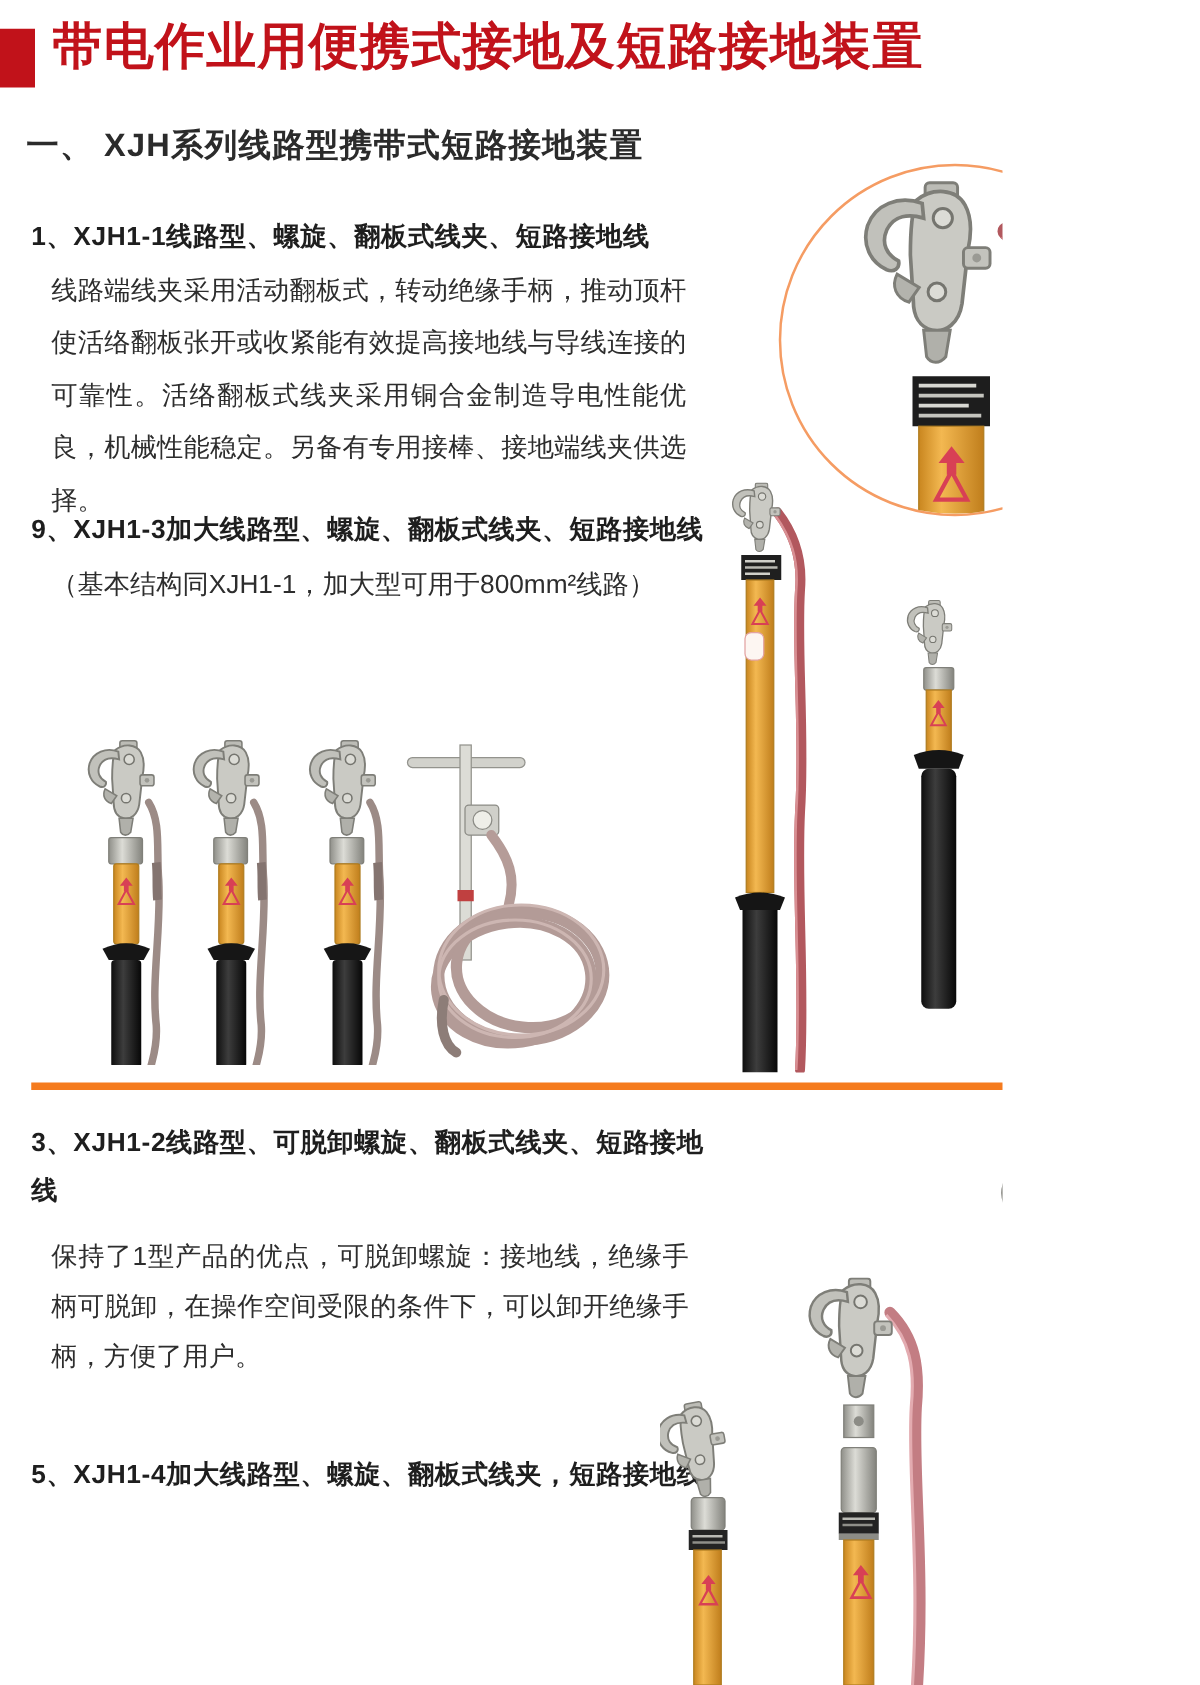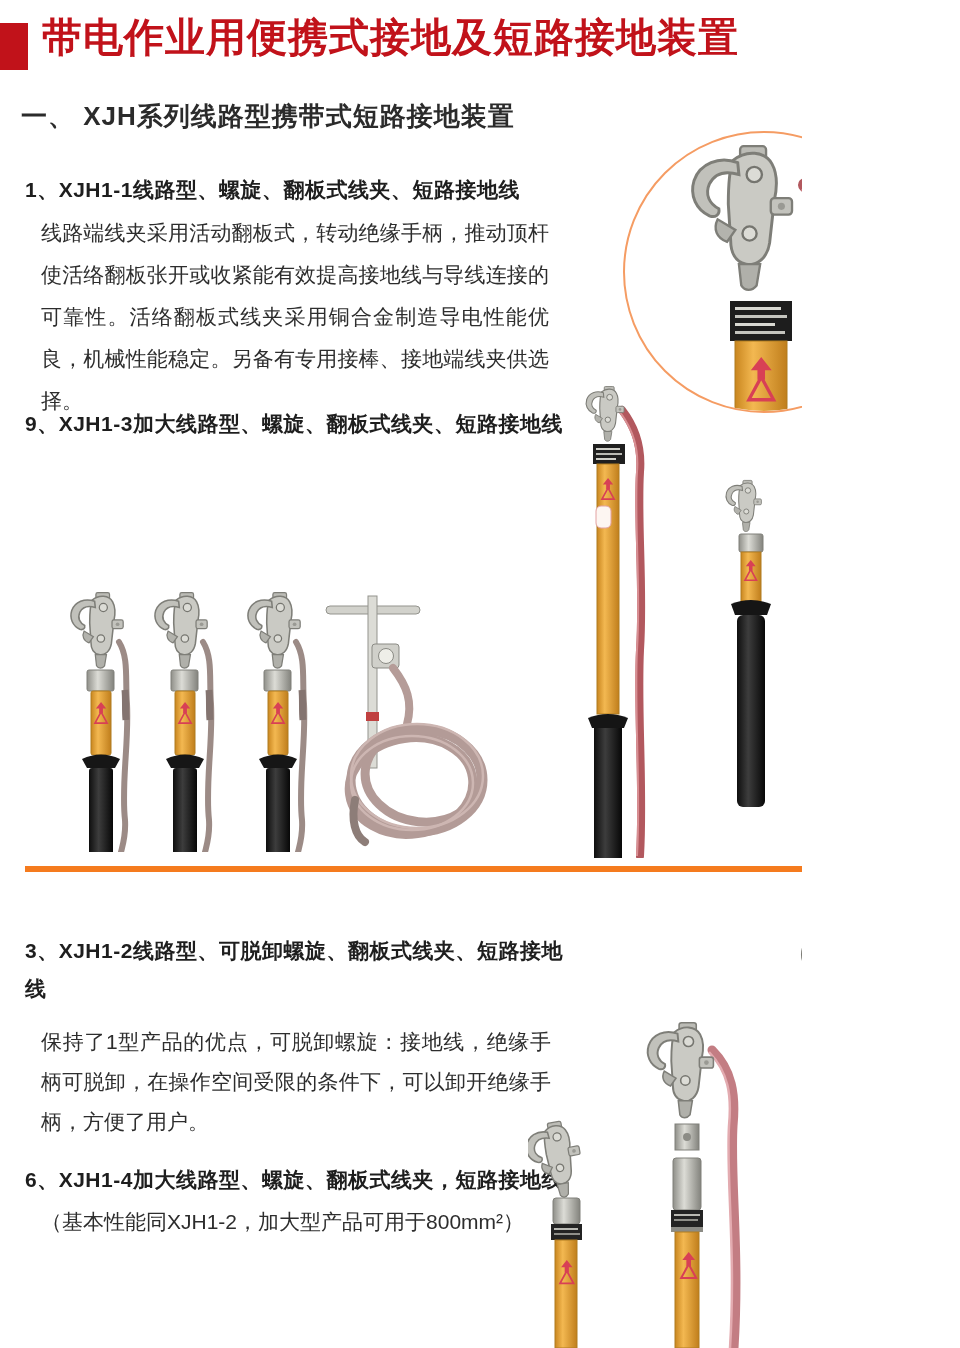--- a/index.html
+++ b/index.html
@@ -11,21 +11,21 @@
   .section-heading{position:absolute;left:21px;top:100px;margin:0;font-size:26px;line-height:32px;
                    font-weight:bold;color:#2b2b2b;letter-spacing:1px;white-space:nowrap;text-align:center;}
   .tblock{position:absolute;left:25px;}
   .tblock h3{margin:0;font-size:21px;font-weight:bold;color:#1e1e1e;line-height:40px;letter-spacing:.5px;}
   .tblock p{margin:16px;font-size:21px;color:#2d2d2d;line-height:42px;text-align:justify;word-break:break-all;}
   .oneline{white-space:nowrap;}
   #block1{top:170px;width:540px;}
   #block1 p{margin-top:2px;}
   #block2{top:404px;width:600px;}
   #block2 p{margin-top:9px;line-height:30px;}
-  #block3{top:932px;width:542px;}
+  #block3{top:896px;width:542px;}
   #block3 h3{line-height:38px;}
   #block3 p{margin-top:14px;line-height:40px;}
   #block4{top:1160px;width:620px;}
   #block4 p{margin-top:7px;line-height:30px;}
   .divider{position:absolute;left:25px;top:866px;width:908px;height:6px;background:#f57b1e;}
   .fig{position:absolute;}
   .circle-callout{left:623px;top:131px;width:282px;height:282px;border:2px solid #f59c63;
                   border-radius:50%;overflow:hidden;box-sizing:border-box;background:#fff;}
   svg{display:block;}
 </style>
@@ -86,32 +86,32 @@
   <h1 class="page-title">带电作业用便携式接地及短路接地装置</h1>
   <h2 class="section-heading">一、 XJH系列线路型携带式短路接地装置</h2>
 
   <section class="tblock" id="block1">
     <h3 class="oneline">1、XJH1-1线路型、螺旋、翻板式线夹、短路接地线</h3>
     <p>线路端线夹采用活动翻板式，转动绝缘手柄，推动顶杆使活络翻板张开或收紧能有效提高接地线与导线连接的可靠性。活络翻板式线夹采用铜合金制造导电性能优良，机械性能稳定。另备有专用接棒、接地端线夹供选择。</p>
   </section>
 
   <section class="tblock" id="block2">
     <h3 class="oneline">9、XJH1-3加大线路型、螺旋、翻板式线夹、短路接地线</h3>
+    <p class="oneline">（基本结构同XJH1-1，加大型可用于800mm²线路）</p>
   </section>
 
   <div class="divider"></div>
 
   <section class="tblock" id="block3">
     <h3>3、XJH1-2线路型、可脱卸螺旋、翻板式线夹、短路接地线</h3>
     <p>保持了1型产品的优点，可脱卸螺旋：接地线，绝缘手柄可脱卸，在操作空间受限的条件下，可以卸开绝缘手柄，方便了用户。</p>
   </section>
 
   <section class="tblock" id="block4">
-    <h3 class="oneline">6、XJH1-4加大线路型、螺旋、翻板式线夹，短路接地线</h3>
-    <p class="oneline">（基本性能同XJH1-2，加大型产品可用于800mm²）</p>
+    <h3 class="oneline">5、XJH1-4加大线路型、螺旋、翻板式线夹，短路接地线</h3>
   </section>
 
   <div class="fig circle-callout">
     <svg width="278" height="278" viewBox="0 0 278 278">
       <path d="M180 52 C202 72 204 108 196 148 C190 186 202 224 198 278" fill="none" stroke="#b2585e" stroke-width="14" stroke-linecap="round"></path>
       <path d="M177 56 C198 76 200 110 192 148 C186 186 198 224 194 278" fill="none" stroke="#d98f93" stroke-width="3"></path>
       <use href="#clampShape" transform="translate(62 12) scale(1.18)"></use>
       <g>
         <rect x="105" y="168" width="62" height="40" fill="#1d1d1d"></rect>
         <rect x="110" y="174" width="46" height="3" fill="#d8d8d2"></rect>

